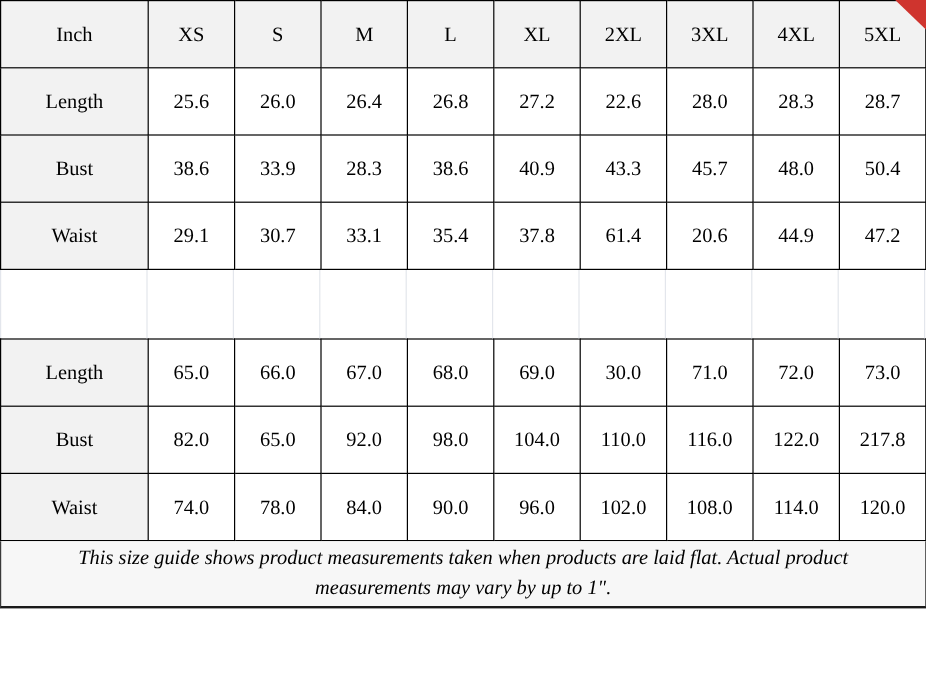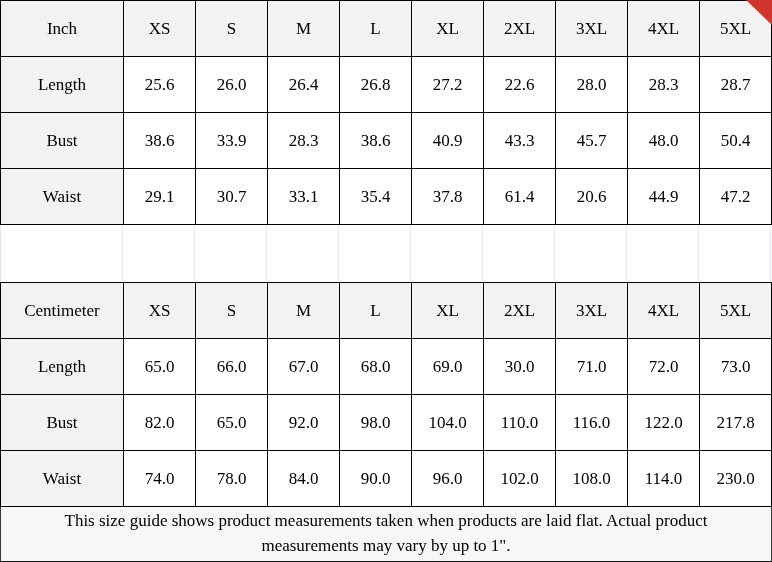--- a/index.html
+++ b/index.html
@@ -46,20 +46,21 @@
     box-sizing: border-box;
     width: 772px; height: 56px;
     background: var(--footer_bg, #f7f7f7);
     border-left: 1px solid #3a3a3a;
     border-right: 1px solid #3a3a3a;
     border-bottom: 2px solid #1a1a1a;
     display: flex; align-items: center; justify-content: center;
     text-align: center;
     font-size: 17px; line-height: 1.45;
     padding: 2px 20px;
+    font-style: italic;
   }
   .corner-marker {
     position: absolute; top: 0; right: 0; z-index: 5;
     width: 0; height: 0;
     border-top: 25px solid var(--corner_marker, #cf342e);
     border-left: 26px solid transparent;
   }
 </style>
 </head>
 <body>
@@ -151,32 +152,20 @@
       <col class="cs">
       <col class="cs">
       <col class="cs">
     <col class="cs">
       <col class="cs">
       <col class="cs">
       <col class="cs">
       <col class="cs">
   </colgroup>
   <tbody>
-      <tr class="head">
-    <td>Centimeter</td>
-    <td>XS</td>
-    <td>S</td>
-    <td>M</td>
-    <td>L</td>
-    <td>XL</td>
-    <td>2XL</td>
-    <td>3XL</td>
-    <td>4XL</td>
-    <td>5XL</td>
-  </tr>
   <tr>
     <td class="rlabel">Length</td>
     <td>65.0</td>
     <td>66.0</td>
     <td>67.0</td>
     <td>68.0</td>
     <td>69.0</td>
     <td>30.0</td>
     <td>71.0</td>
     <td>72.0</td>
@@ -197,20 +186,20 @@
   <tr>
     <td class="rlabel">Waist</td>
     <td>74.0</td>
     <td>78.0</td>
     <td>84.0</td>
     <td>90.0</td>
     <td>96.0</td>
     <td>102.0</td>
     <td>108.0</td>
     <td>114.0</td>
-    <td>230.0</td>
+    <td>120.0</td>
   </tr>
 </tbody>
   </table>
 
 <div class="footer">
   <span>This size guide shows product measurements taken when products are laid flat. Actual product measurements may vary by up to 1".</span>
 </div>
 
 </body></html>

